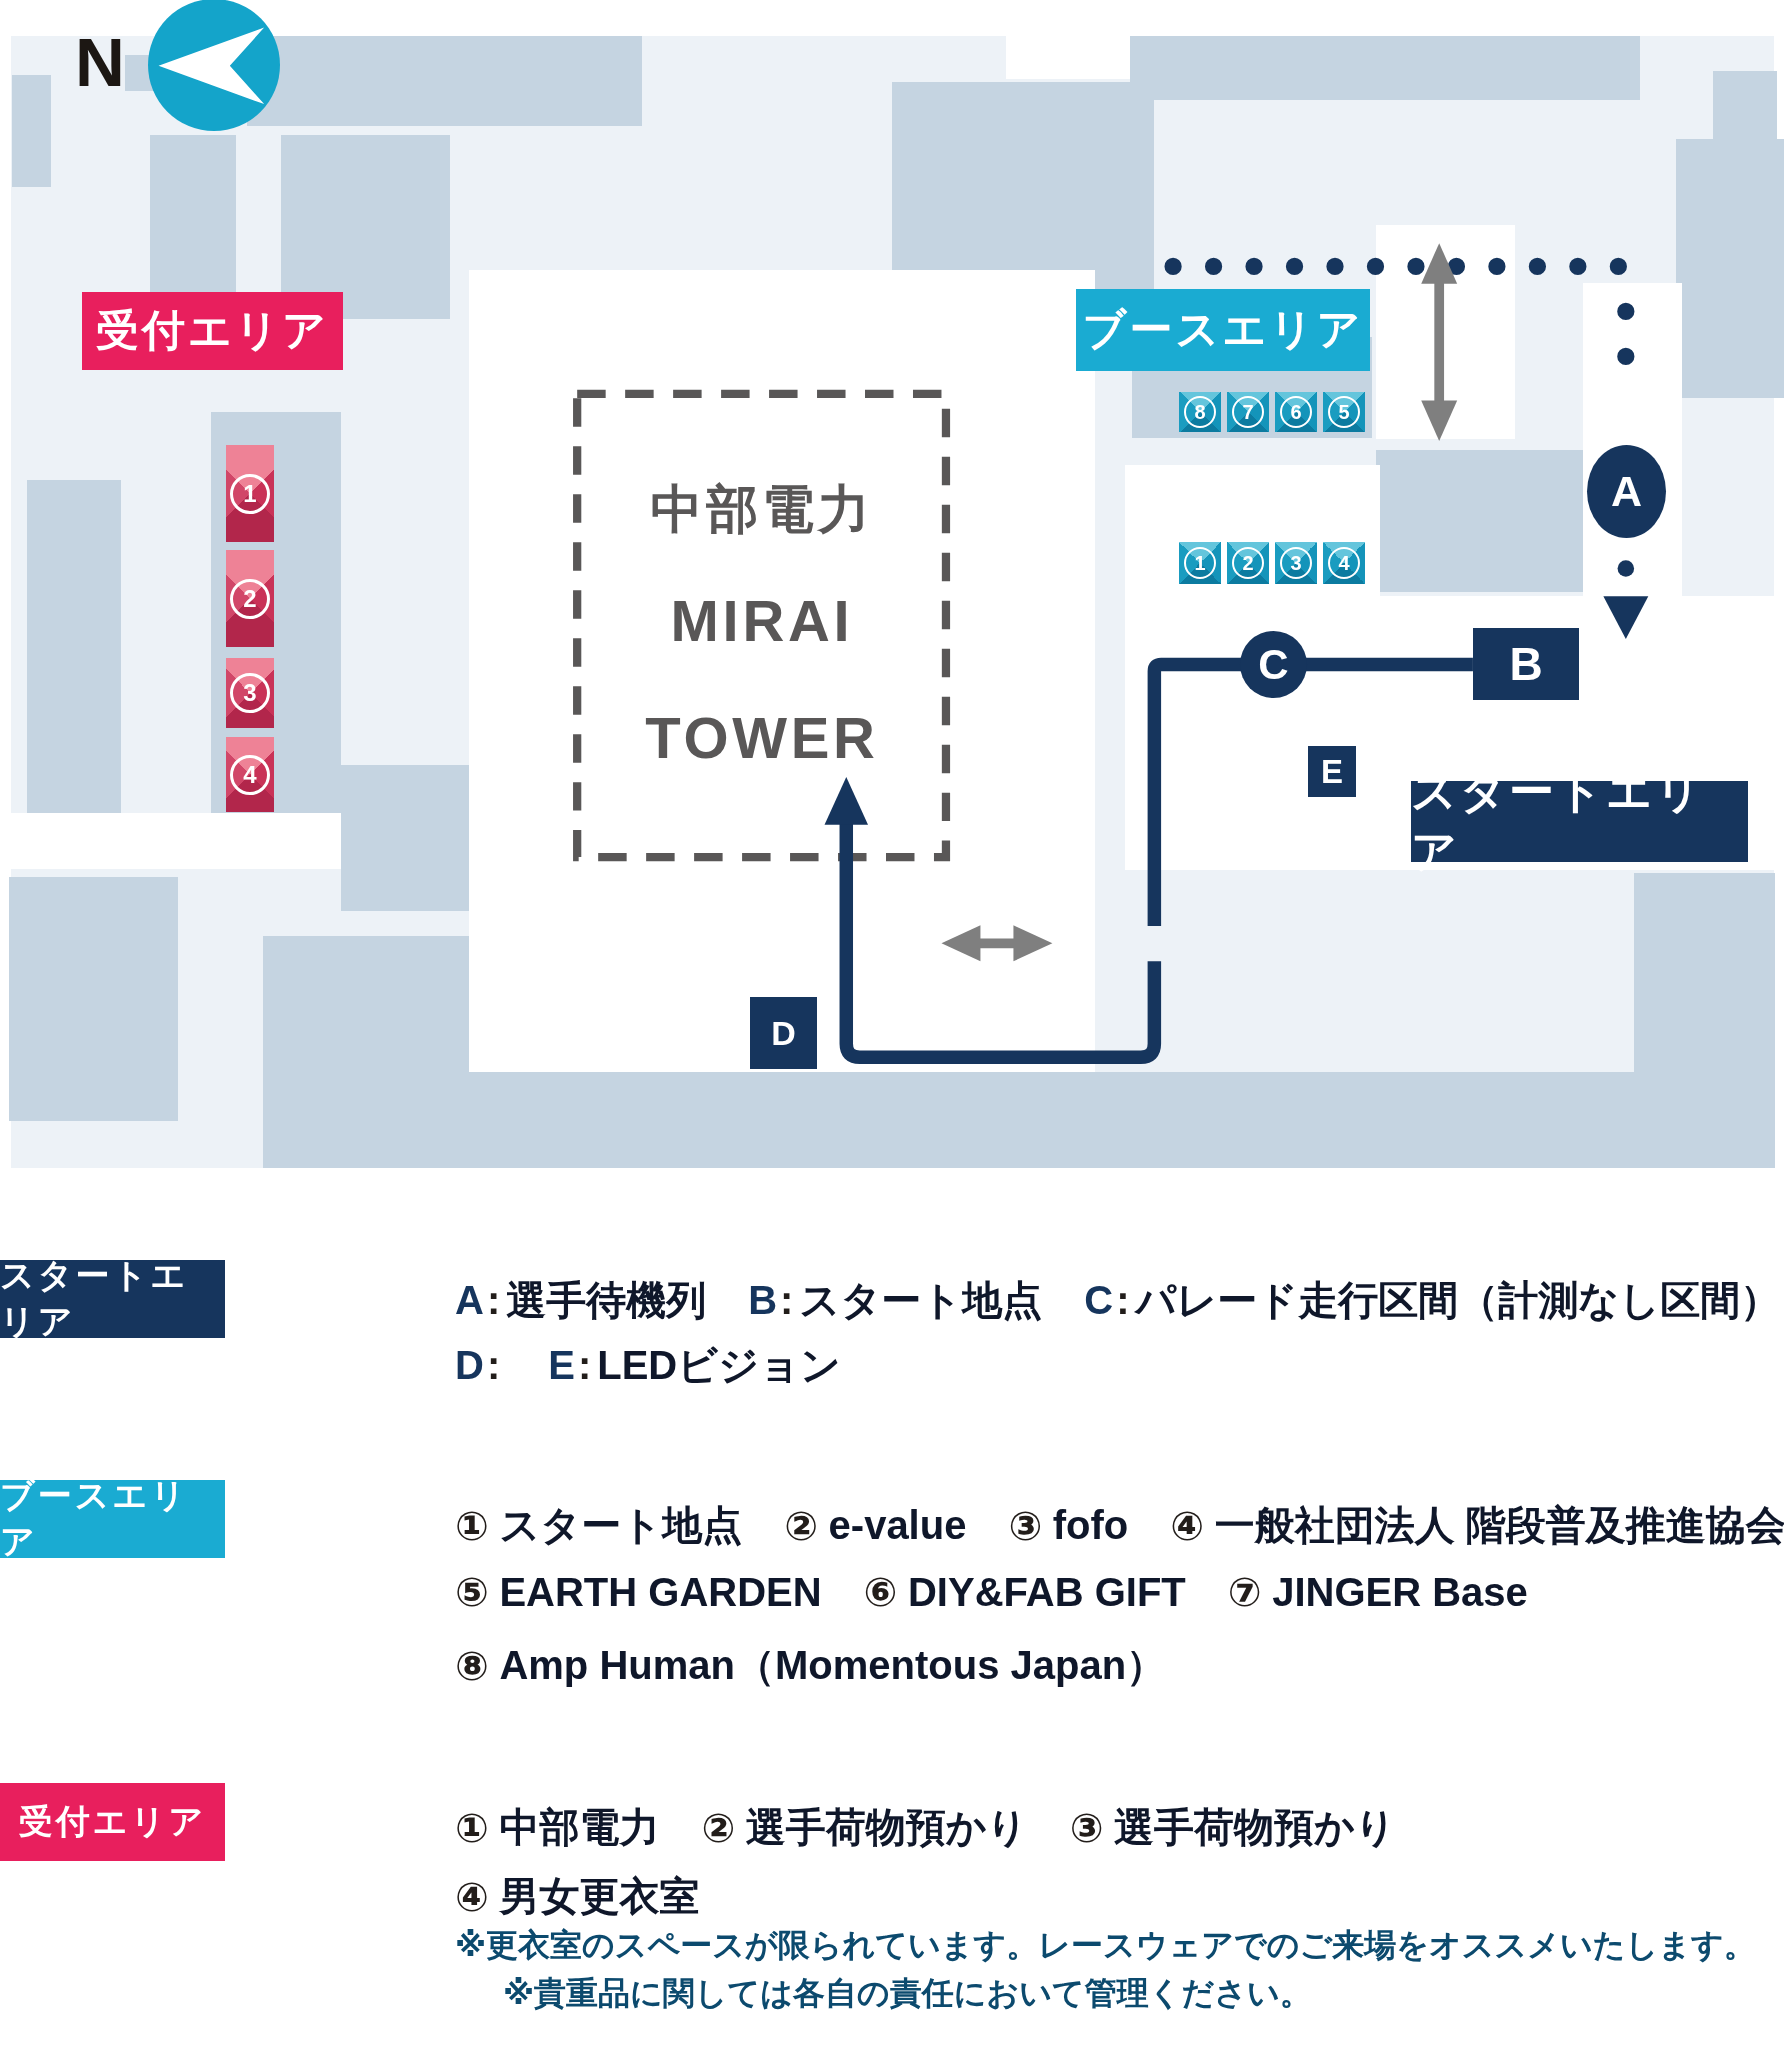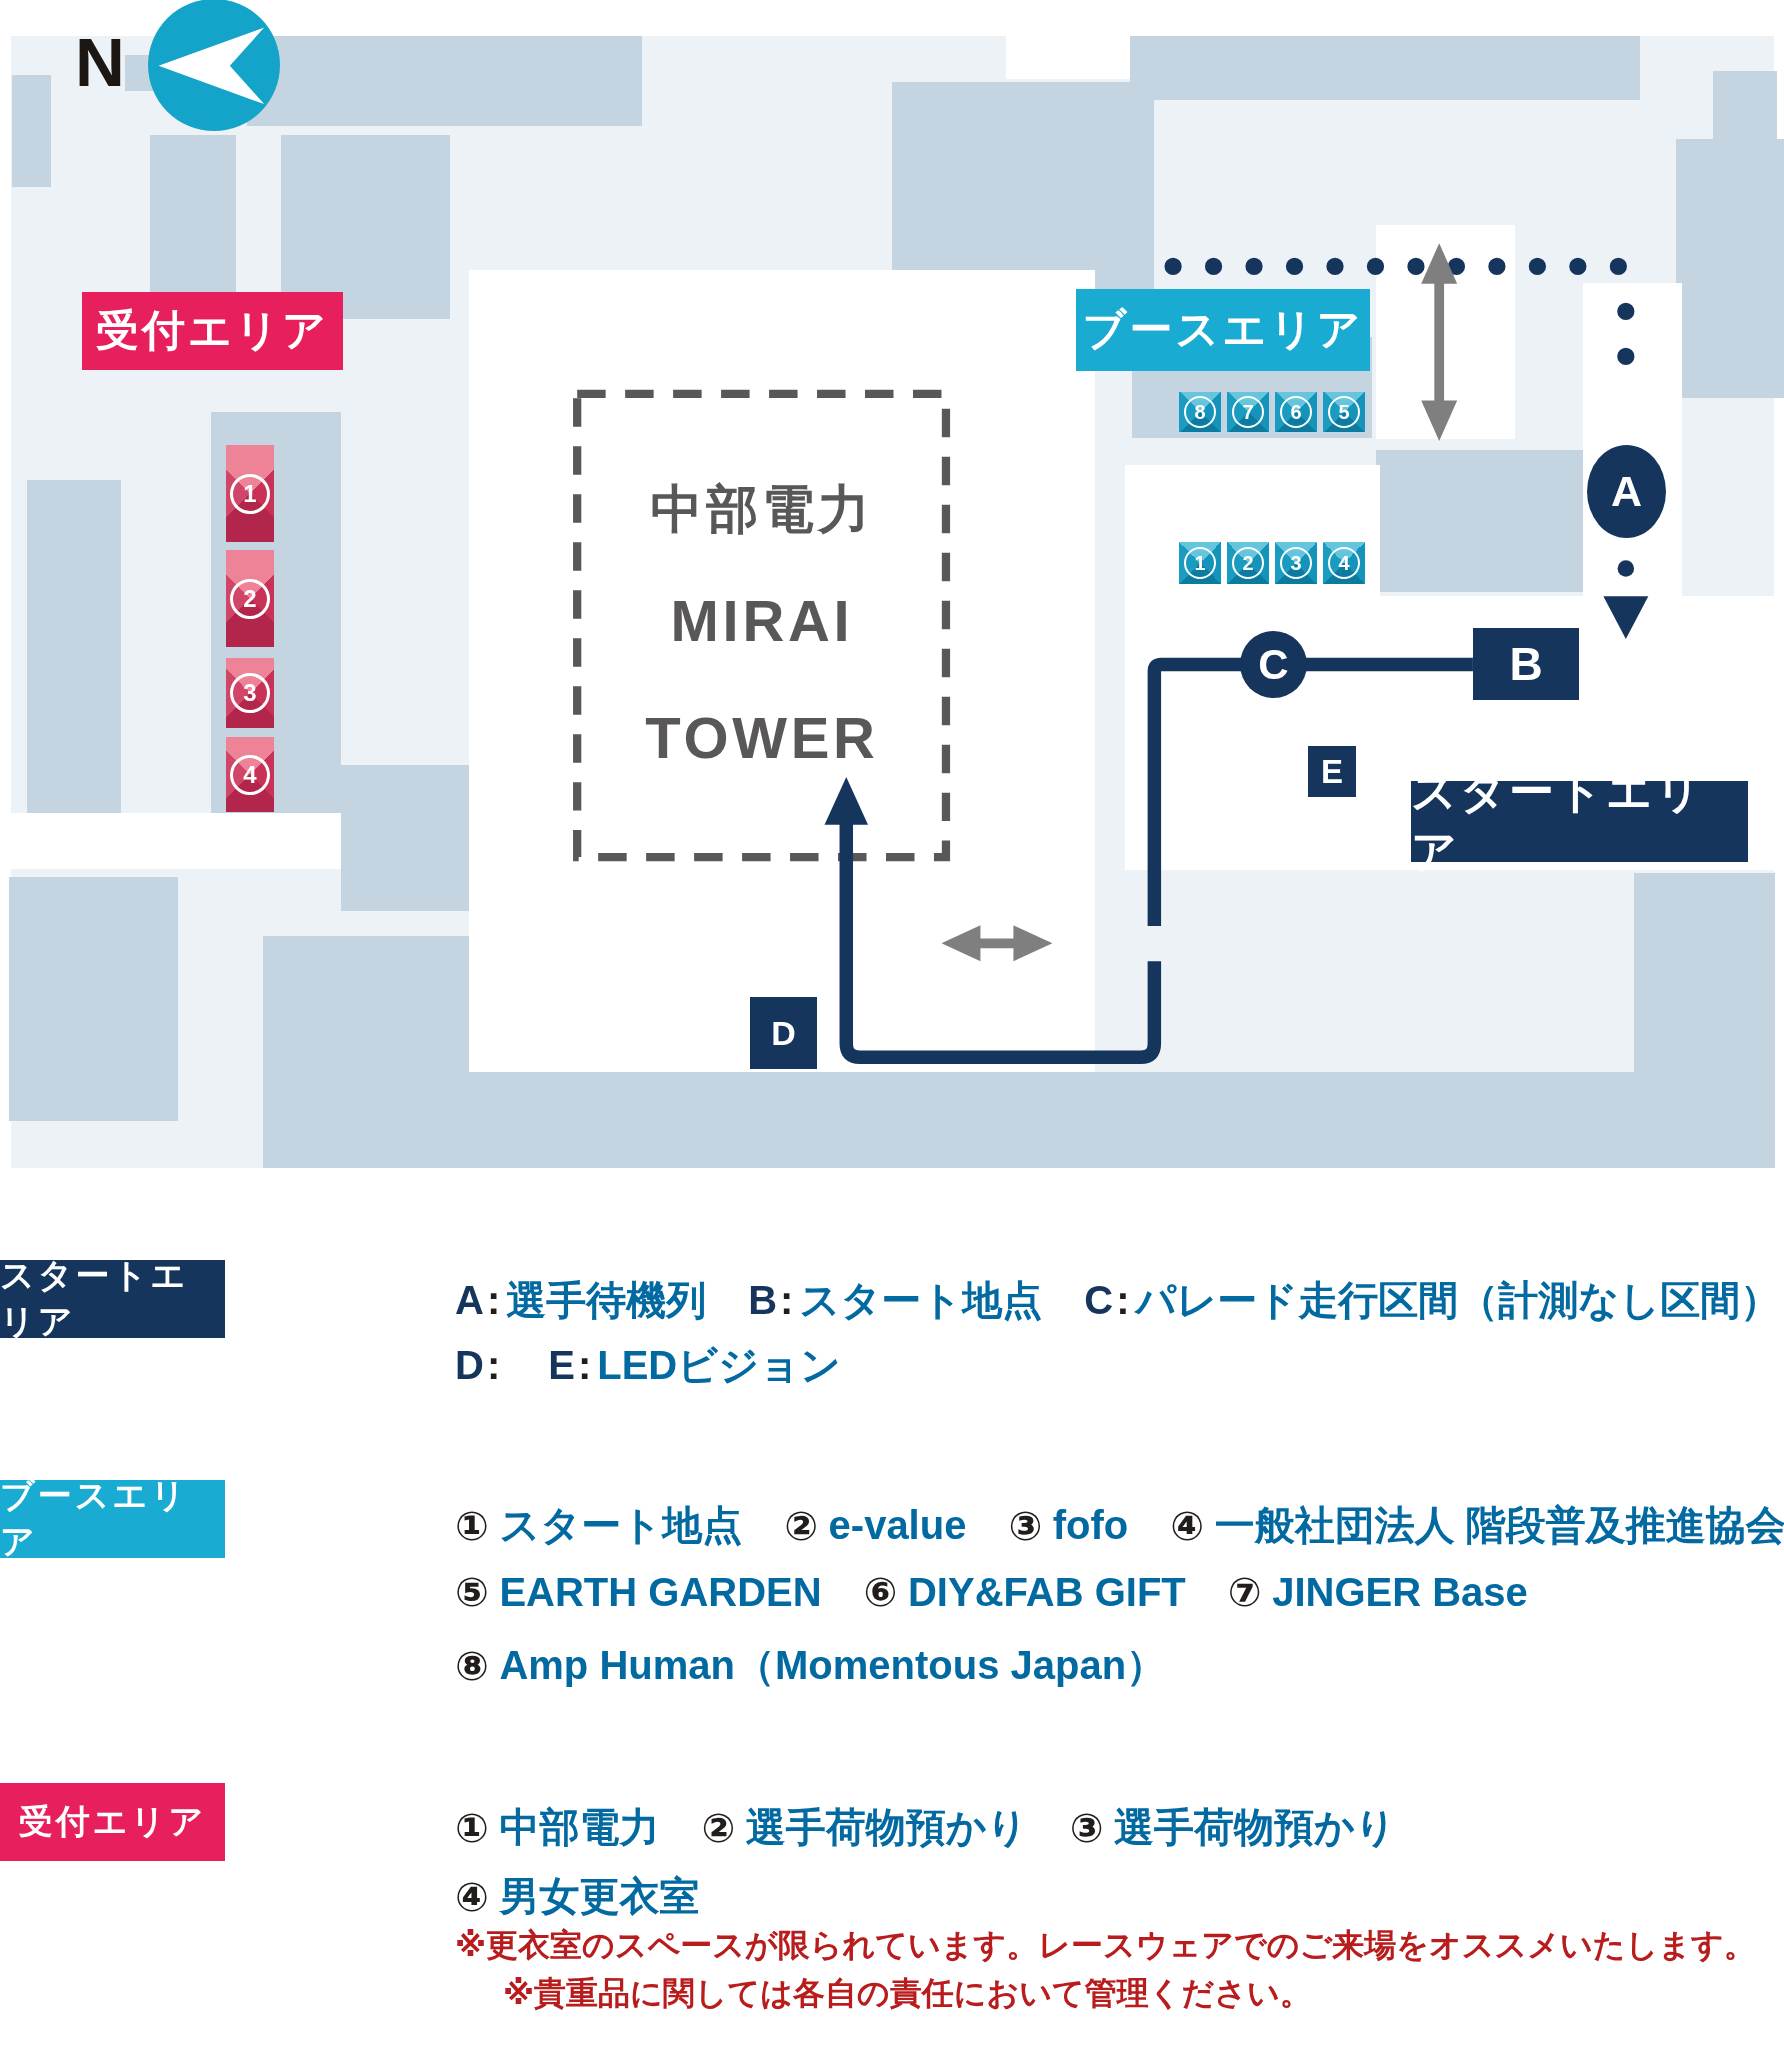--- a/index.html
+++ b/index.html
@@ -38,22 +38,22 @@
                    clip-path:polygon(8% 51%,88% 22%,62% 51%,88% 80%);}
   
   .leg-title{display:flex;align-items:center;justify-content:center;color:#fff;
              font-weight:bold;font-size:34px;letter-spacing:3px;}
   .leg-line{display:flex;align-items:center;color:#221d1a;font-weight:bold;font-size:40px;
             white-space:nowrap;}
   .leg-line .item{margin-right:42px;display:flex;align-items:center;}
   .leg-line .k{color:#16355d;}
   .leg-line .knum{color:#221d1a;margin-right:10.5px;}
   .leg-line .sep{color:#221d1a;margin:0 6px 0 3px;}
-  .leg-line .t{color:#0369a1;}
-  .leg-note{color:#b91c1c;font-weight:bold;font-size:32px;white-space:nowrap;text-align:right;}
+  .leg-line .t{color:#0f172a;}
+  .leg-note{color:#0c4a6e;font-weight:bold;font-size:32px;white-space:nowrap;text-align:right;}
 </style>
 </head>
 <body>
 
 <div class="page">
 
   <div class="abs" style="left:0;top:0;width:1784px;height:1170px;">
     <div class="abs map-bg" style="left:10.5px;top:36px;width:1763px;height:1132px;"></div>
 
     <div class="abs block" style="left:12px;top:75px;width:39px;height:112px;"></div>

